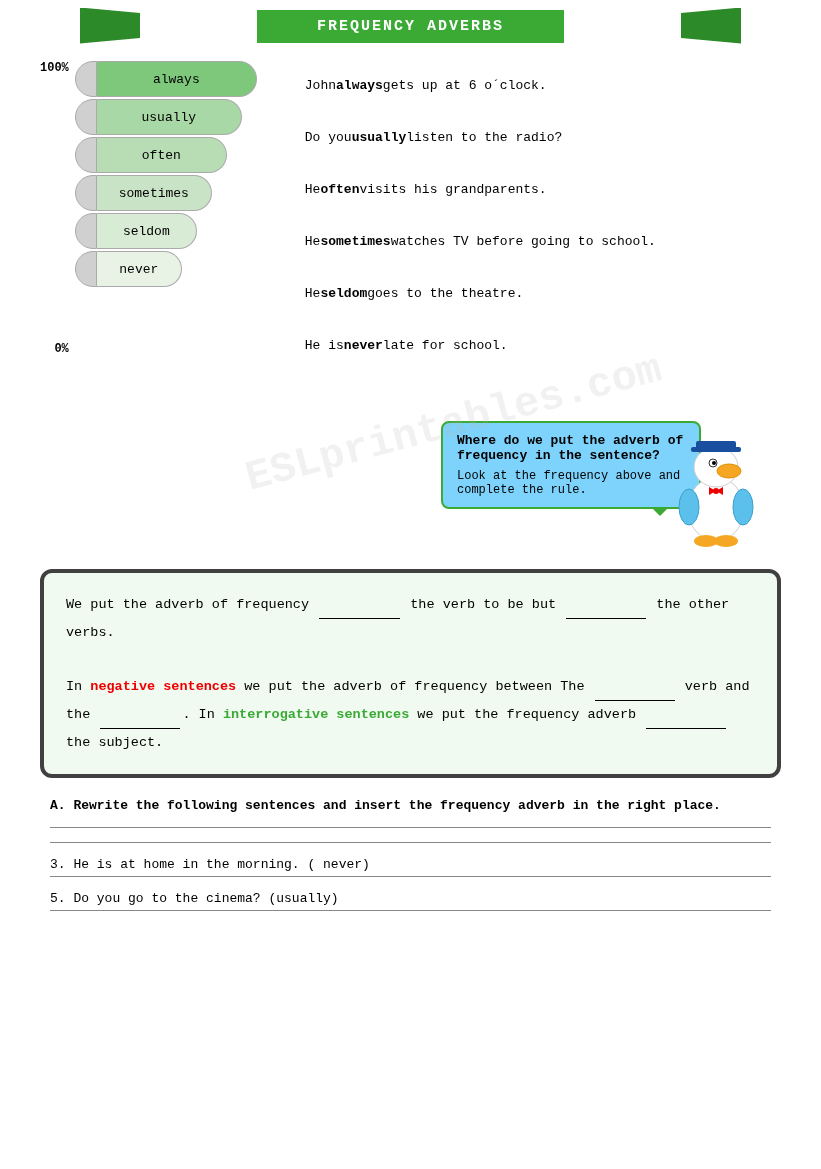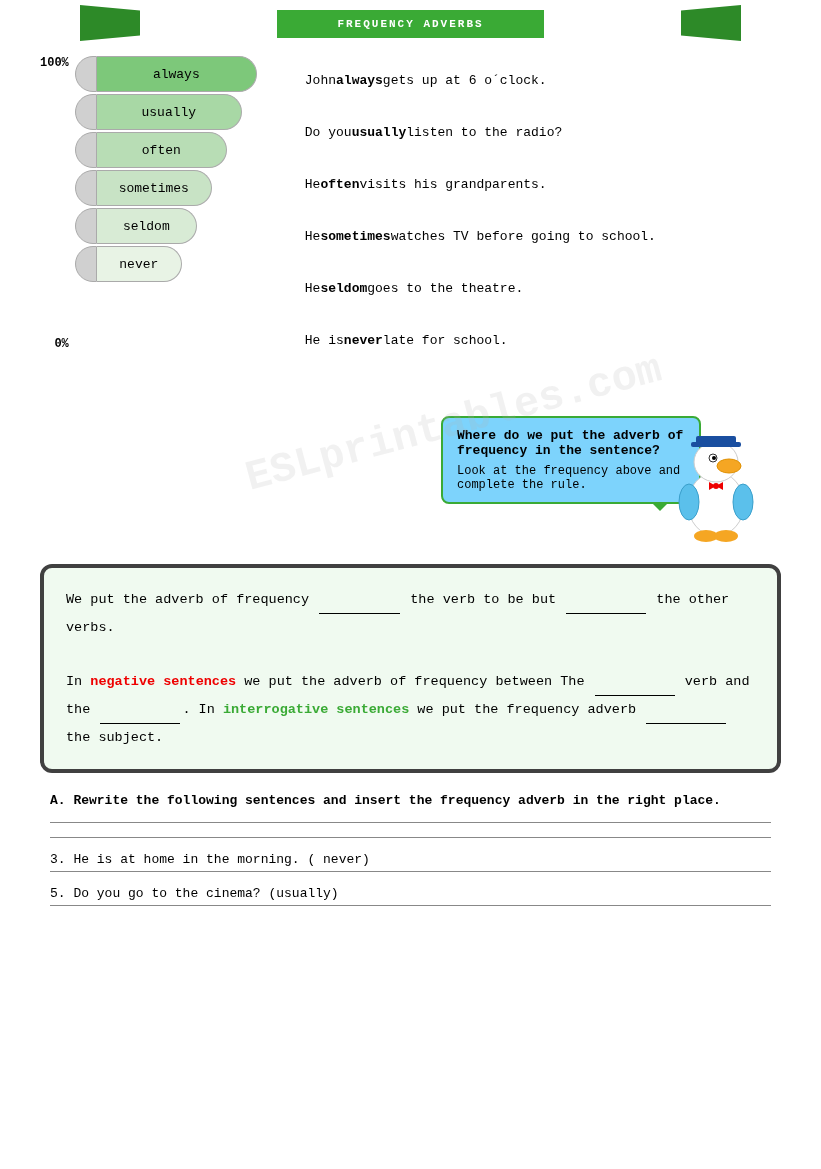--- a/index.html
+++ b/index.html
@@ -17,21 +17,21 @@
     .header-wrapper {
       display: flex;
       justify-content: center;
       align-items: center;
       padding: 10px 0 8px 0;
       position: relative;
     }
     .header-banner {
       background: #3aaa35;
       color: #fff;
-      font-size: 11px;
+      font-size: 15px;
       font-weight: bold;
       letter-spacing: 2px;
       padding: 8px 60px;
       text-align: center;
       position: relative;
       z-index: 2;
     }
     .banner-ribbon-left, .banner-ribbon-right {
       width: 60px;
       height: 36px;

